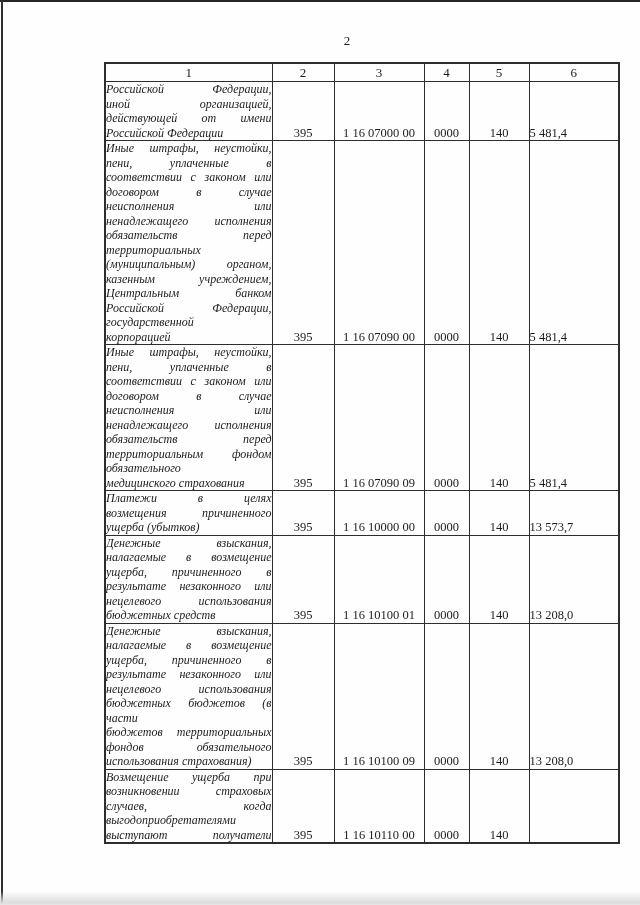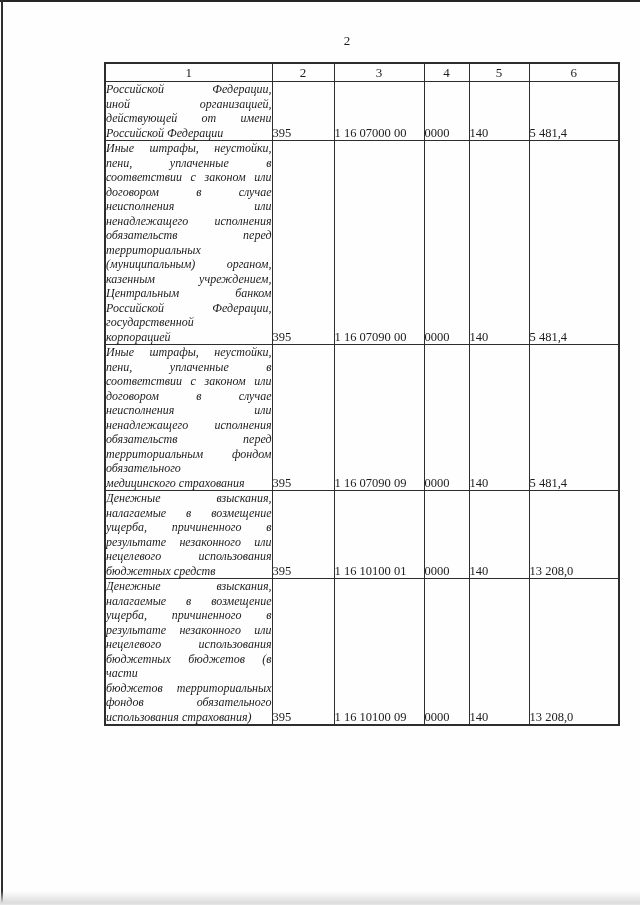--- a/index.html
+++ b/index.html
@@ -72,21 +72,21 @@
   td.name-cell .line {
     text-align: justify;
     text-align-last: justify;
     white-space: normal;
   }
   td.name-cell .line.plain {
     text-align-last: left;
   }
   td.value-cell {
     vertical-align: bottom;
-    text-align: left;
+    text-align: center;
     font-size: 12.5px;
     line-height: 14.5px;
     padding: 1px 2px 2px 2px;
   }
   td.value-cell.amount-cell {
     text-align: left;
     padding-right: 18px;
   }
 </style>
 </head>
@@ -168,20 +168,32 @@
             <div class="line plain">медицинского страхования</div>
           </td>
           <td class="value-cell">395</td>
           <td class="value-cell">1 16 07090 09</td>
           <td class="value-cell">0000</td>
           <td class="value-cell">140</td>
           <td class="value-cell amount-cell">5 481,4</td>
         </tr>
         <tr>
           <td class="name-cell">
+            <div class="line">Платежи в целях</div>
+            <div class="line">возмещения причиненного</div>
+            <div class="line plain">ущерба (убытков)</div>
+          </td>
+          <td class="value-cell">395</td>
+          <td class="value-cell">1 16 10000 00</td>
+          <td class="value-cell">0000</td>
+          <td class="value-cell">140</td>
+          <td class="value-cell amount-cell">13 573,7</td>
+        </tr>
+        <tr>
+          <td class="name-cell">
             <div class="line">Денежные взыскания,</div>
             <div class="line">налагаемые в возмещение</div>
             <div class="line">ущерба, причиненного в</div>
             <div class="line">результате незаконного или</div>
             <div class="line">нецелевого использования</div>
             <div class="line plain">бюджетных средств</div>
           </td>
           <td class="value-cell">395</td>
           <td class="value-cell">1 16 10100 01</td>
           <td class="value-cell">0000</td>
@@ -199,17 +211,31 @@
             <div class="line">бюджетов территориальных</div>
             <div class="line">фондов обязательного</div>
             <div class="line plain">использования страхования)</div>
           </td>
           <td class="value-cell">395</td>
           <td class="value-cell">1 16 10100 09</td>
           <td class="value-cell">0000</td>
           <td class="value-cell">140</td>
           <td class="value-cell amount-cell">13 208,0</td>
         </tr>
+        <tr>
+          <td class="name-cell">
+            <div class="line">Возмещение ущерба при</div>
+            <div class="line">возникновении страховых</div>
+            <div class="line">случаев, когда</div>
+            <div class="line">выгодоприобретателями</div>
+            <div class="line">выступают получатели</div>
+          </td>
+          <td class="value-cell">395</td>
+          <td class="value-cell">1 16 10110 00</td>
+          <td class="value-cell">0000</td>
+          <td class="value-cell">140</td>
+          <td class="value-cell amount-cell"></td>
+        </tr>
       </tbody>
   </table>
 
   <div class="scan-bottom-shade"></div>
 </div>
 
 </body></html>

